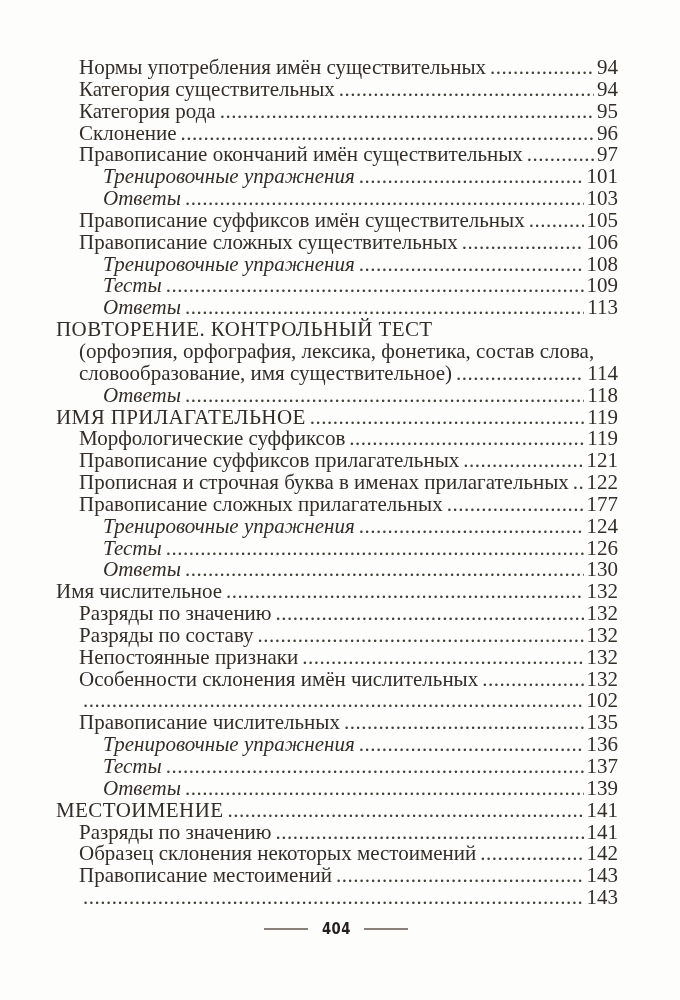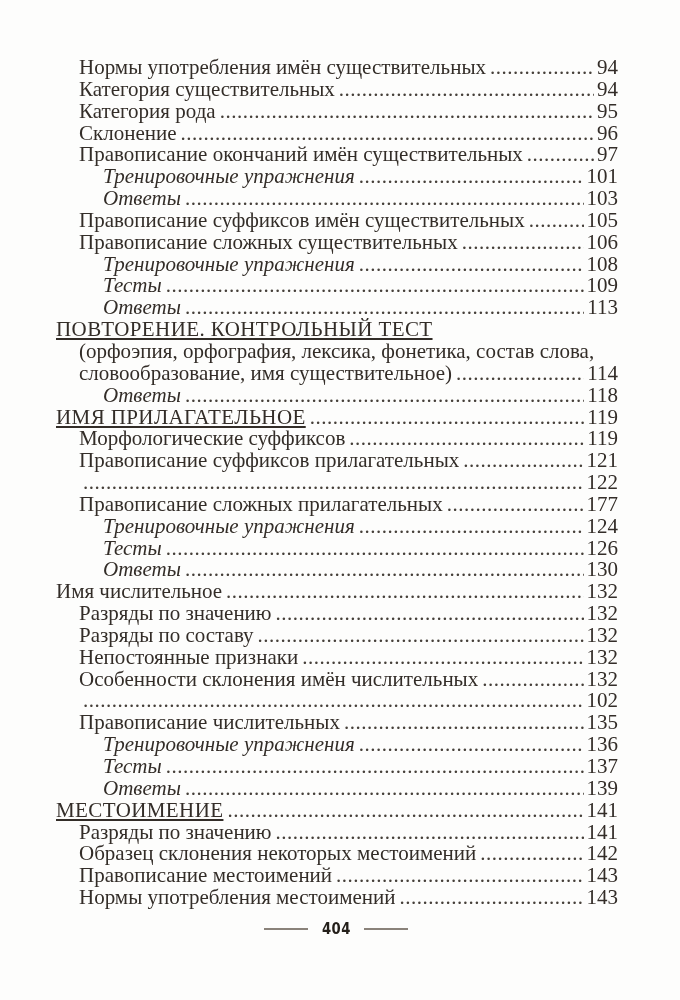--- a/index.html
+++ b/index.html
@@ -24,21 +24,21 @@
   .row {
     display: flex;
     align-items: center;
     height: 21.85px;
     line-height: 21.85px;
     font-size: 21px;
     white-space: nowrap;
   }
   .row.lvl1 { padding-left: 23px; }
   .row.lvl2 { padding-left: 47px; }
-  .row.caps .label { letter-spacing: 0.4px; text-decoration: underline; }
+  .row.caps .label { letter-spacing: 0.4px; }
   .row.italic .label { font-style: italic; }
   .label {
     flex: 0 0 auto;
   }
   .dots {
     flex: 1 1 0;
     min-width: 0;
     overflow: hidden;
     white-space: nowrap;
     letter-spacing: 0.5px;
@@ -169,20 +169,21 @@
     <span class="label">Морфологические суффиксов</span>
     <span class="dots">........................................................................................................................................................................................................</span>
     <span class="pagenum">119</span>
   </div>
     <div class="row lvl1">
     <span class="label">Правописание суффиксов прилагательных</span>
     <span class="dots">........................................................................................................................................................................................................</span>
     <span class="pagenum">121</span>
   </div>
     <div class="row lvl1">
+    <span class="label">Прописная и строчная буква в именах прилагательных</span>
     <span class="dots">........................................................................................................................................................................................................</span>
     <span class="pagenum">122</span>
   </div>
     <div class="row lvl1">
     <span class="label">Правописание сложных прилагательных</span>
     <span class="dots">........................................................................................................................................................................................................</span>
     <span class="pagenum">177</span>
   </div>
     <div class="row lvl2 italic">
     <span class="label">Тренировочные упражнения</span>
@@ -262,21 +263,20 @@
     <span class="label">Образец склонения некоторых местоимений</span>
     <span class="dots">........................................................................................................................................................................................................</span>
     <span class="pagenum">142</span>
   </div>
     <div class="row lvl1">
     <span class="label">Правописание местоимений</span>
     <span class="dots">........................................................................................................................................................................................................</span>
     <span class="pagenum">143</span>
   </div>
     <div class="row lvl1">
-    <span class="label">Нормы употребления местоимений</span>
     <span class="dots">........................................................................................................................................................................................................</span>
     <span class="pagenum">143</span>
   </div>
   </div>
 
 <div class="footer">
   <span class="rule"></span>
   <span class="folio">404</span>
   <span class="rule"></span>
 </div>

